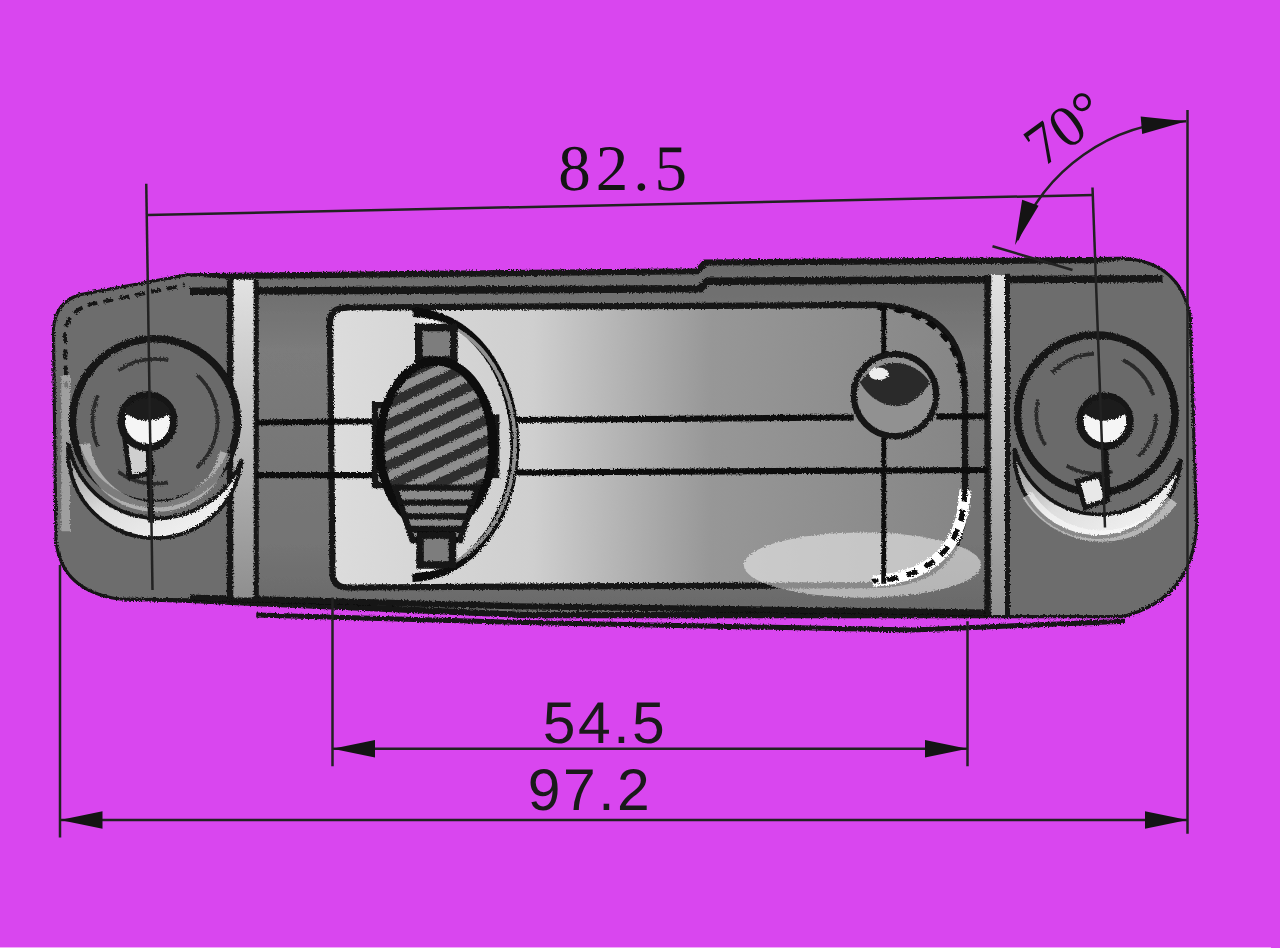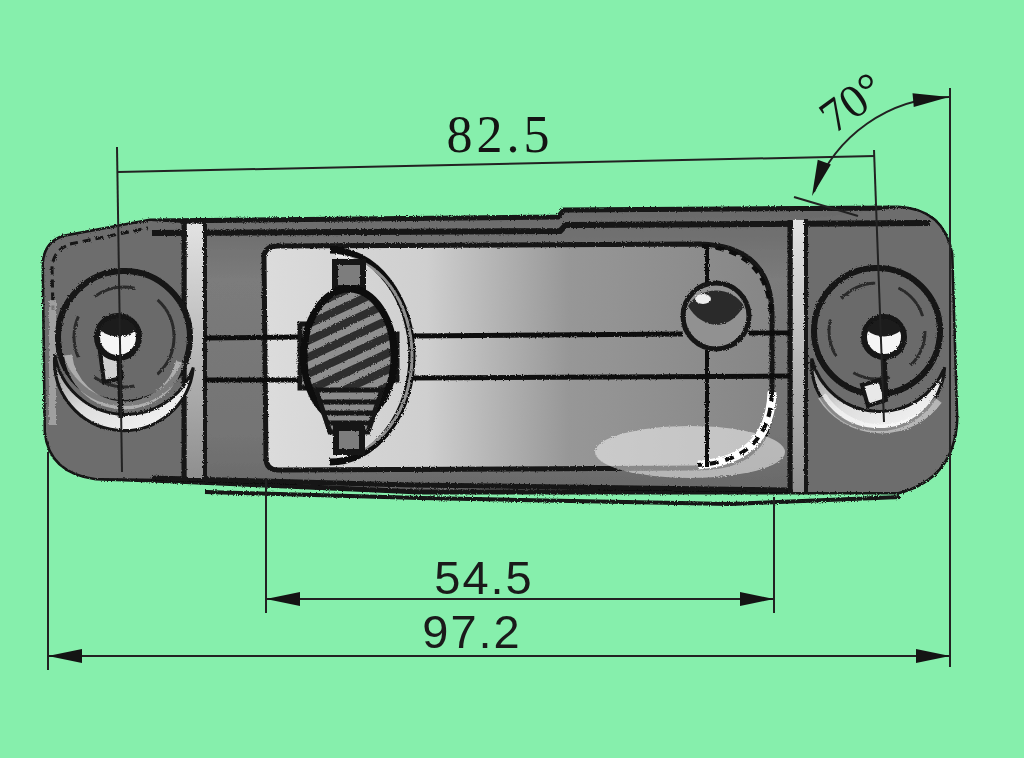--- a/index.html
+++ b/index.html
@@ -1,16 +1,16 @@
 <!DOCTYPE html>
 <html><head>
 <meta charset="utf-8">
 <style>
   html,body{margin:0;padding:0;background:#ffffff;}
-  #stage{position:relative;width:1024px;height:758px;background:#86efac;overflow:hidden;
+  #stage{position:relative;width:1024px;height:758px;background:#d946ef;overflow:hidden;
          font-family:"Liberation Sans",sans-serif;}
   svg{display:block;}
   text.dim-serif{font-family:"Liberation Serif","DejaVu Serif",serif;font-size:52px;fill:#141414;letter-spacing:4px;}
   text.dim-sans{font-family:"Liberation Sans","DejaVu Sans",sans-serif;font-size:47px;fill:#1a1a1a;letter-spacing:2px;}
   text.dim-angle{font-family:"Liberation Serif","DejaVu Serif",serif;font-size:47px;fill:#141414;}
 </style>
 </head>
 <body>
 
 <div id="stage">

